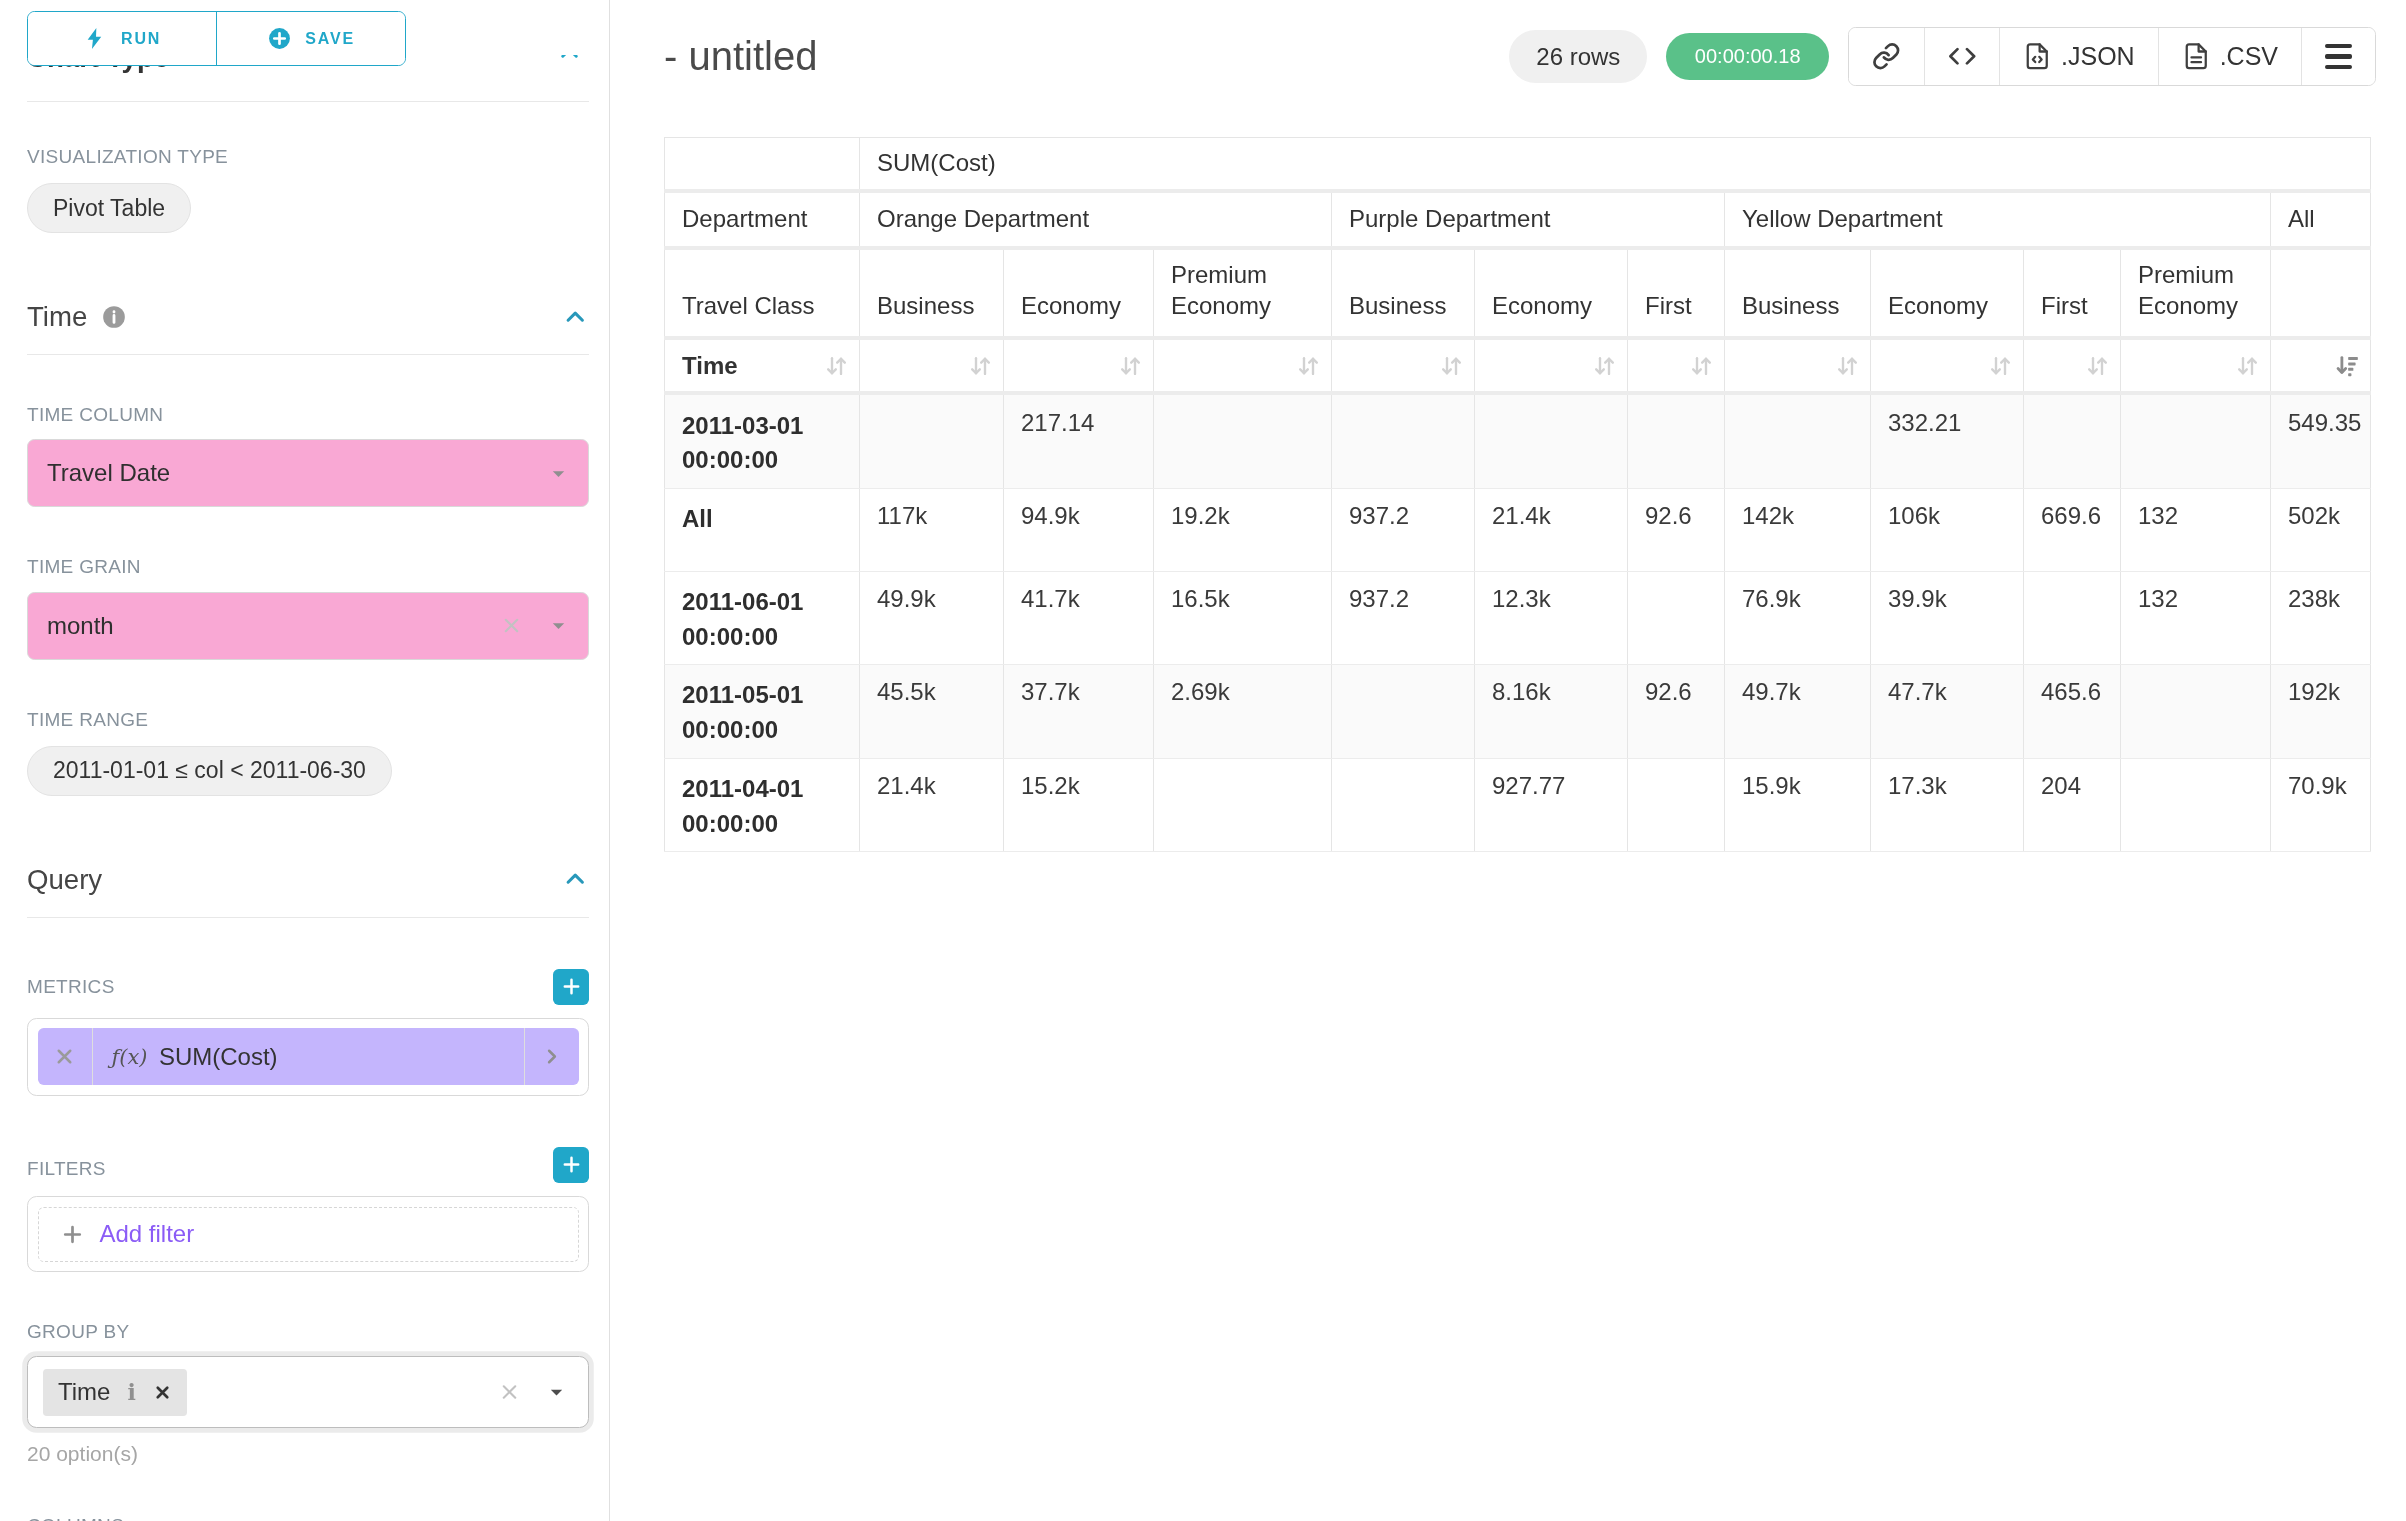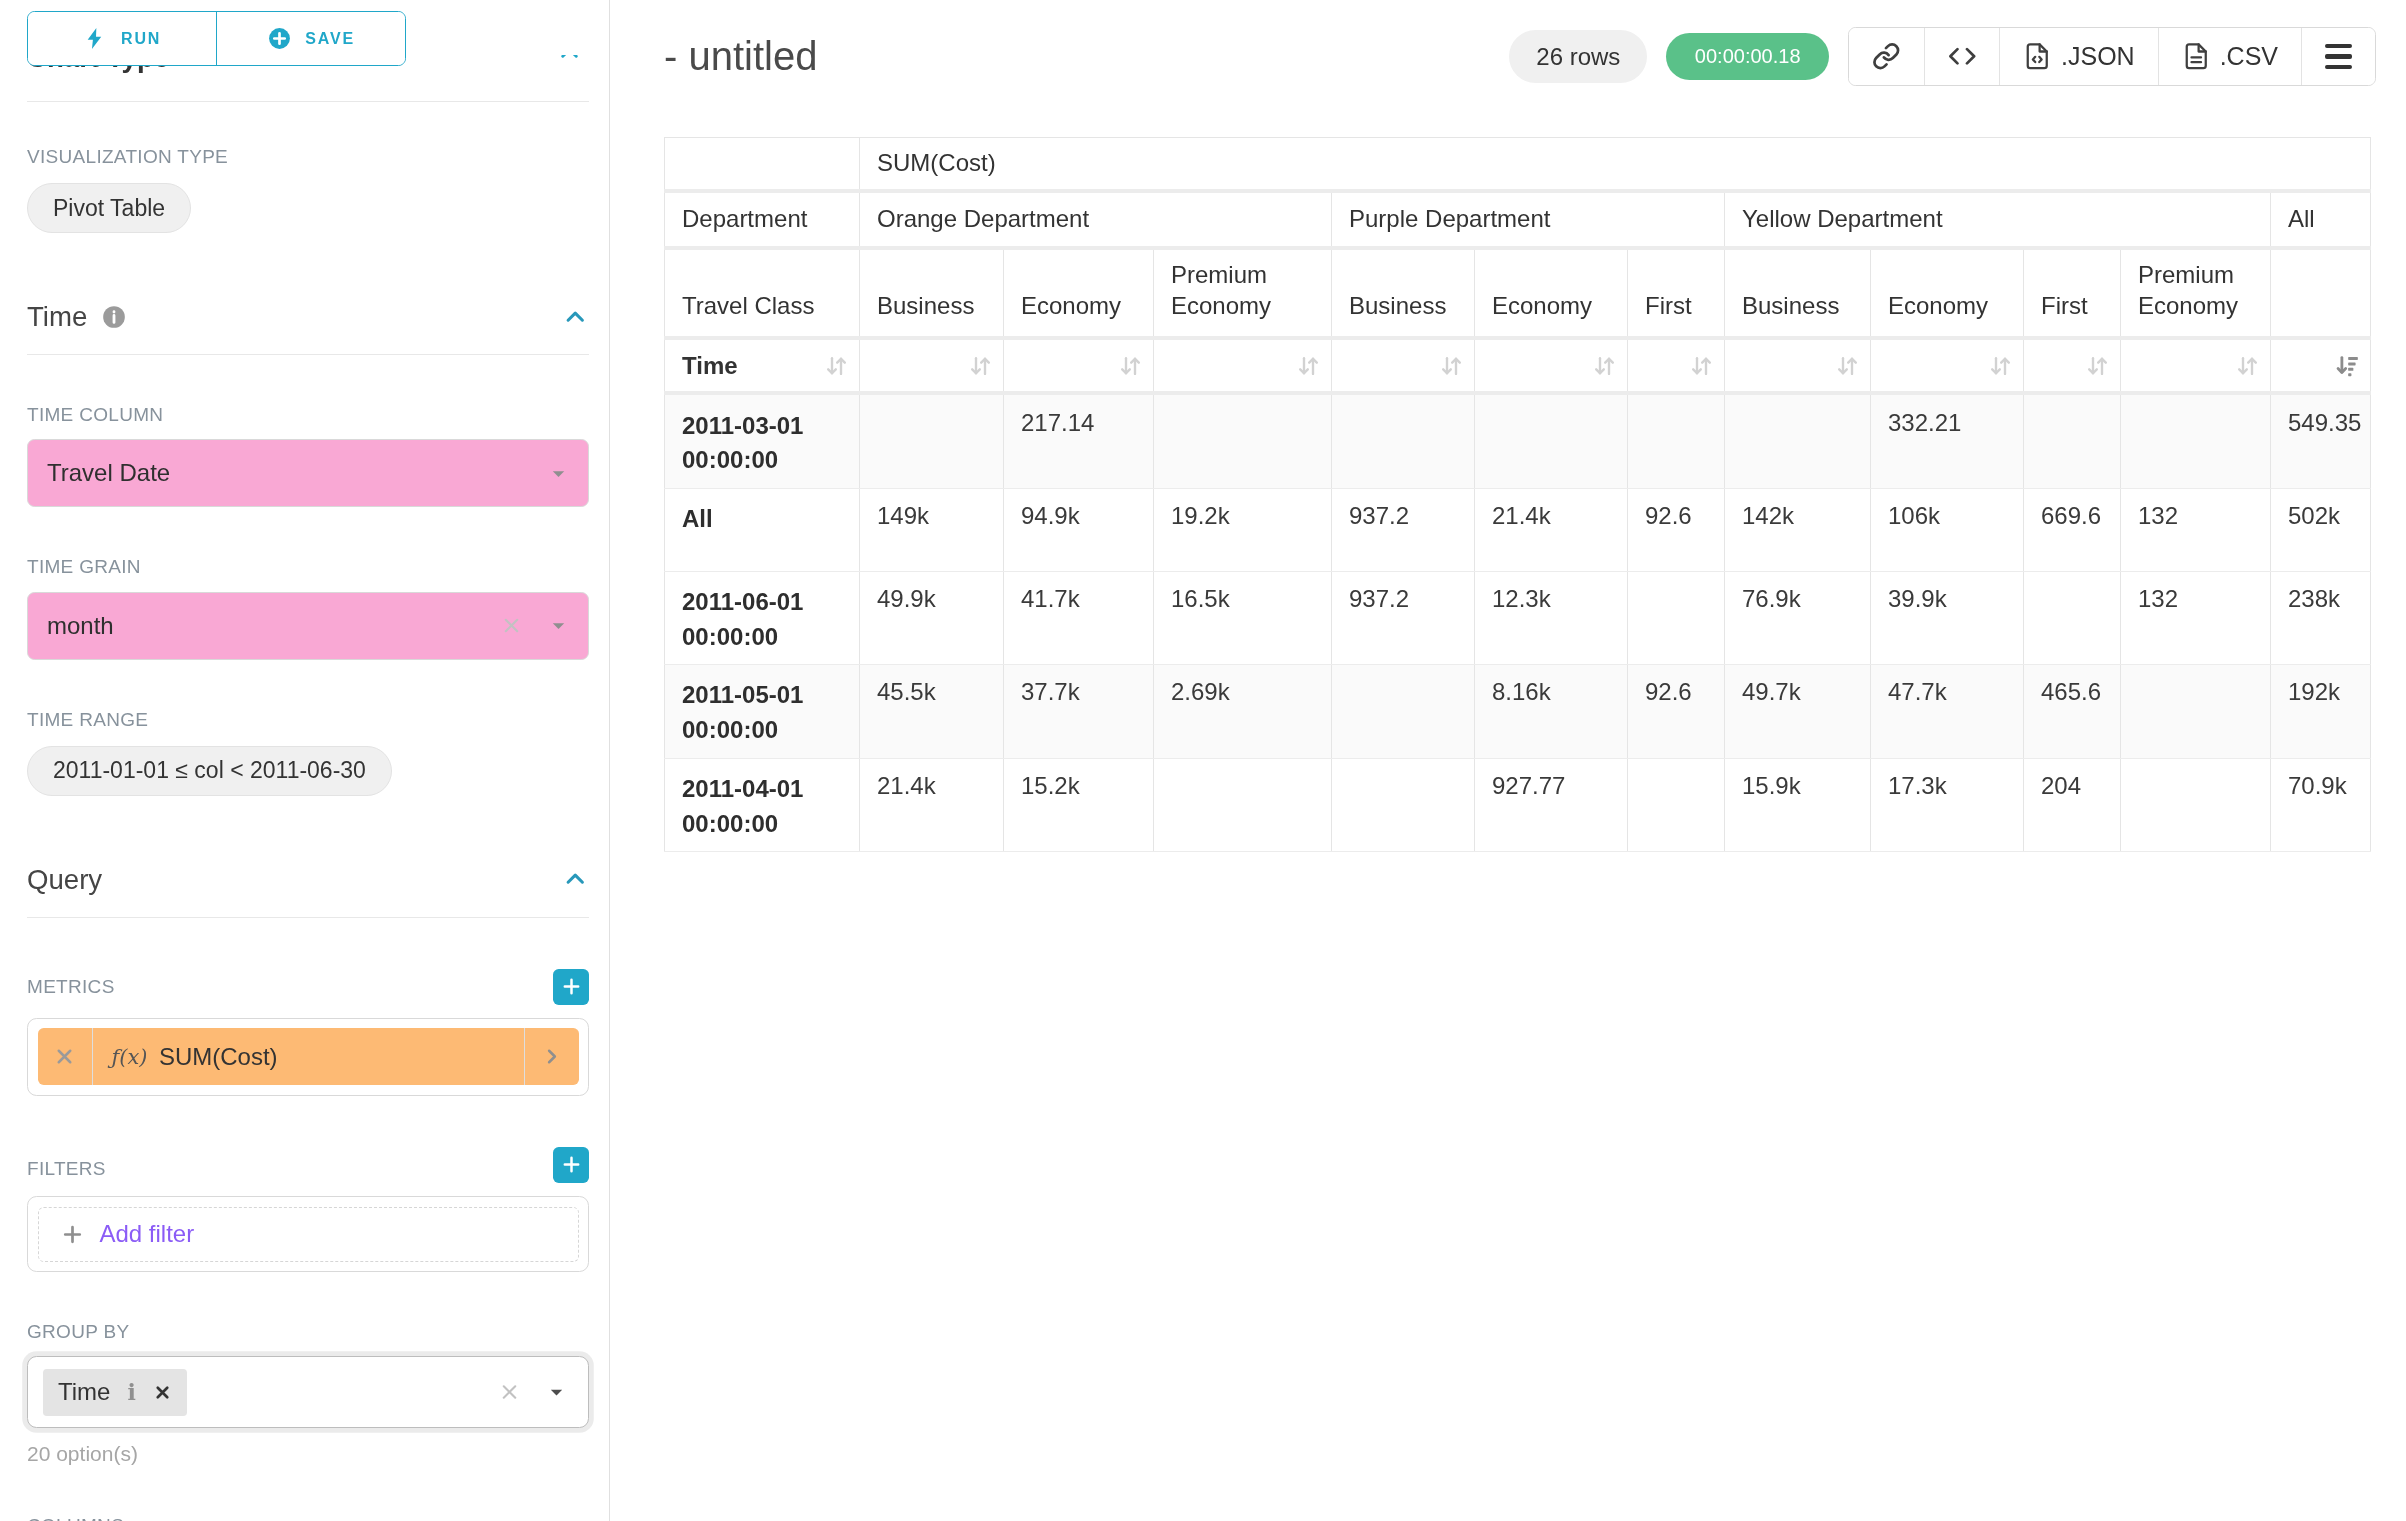--- a/index.html
+++ b/index.html
@@ -71,21 +71,21 @@
 
   .ctl-row { margin-top: 51px; display: flex; align-items: center; justify-content: space-between; }
   .add-btn {
     width: 36px; height: 36px; background: #20a7c9; border: none; border-radius: 5.7px;
     color: #fff; display: flex; align-items: center; justify-content: center; cursor: pointer;
   }
   .add-btn svg { width: 23px; height: 23px; }
 
   .metric-box { margin-top: 13.3px; border: 1.9px solid #d9d9d9; border-radius: 9.5px; padding: 9.5px; }
   .metric-chip {
-    background: #fdba74; border-radius: 5.7px; height: 57px;
+    background: #c4b5fd; border-radius: 5.7px; height: 57px;
     display: flex; align-items: stretch; font-size: 24px; color: #333; cursor: pointer;
   }
   .chip-x {
     width: 55px; display: flex; align-items: center; justify-content: center;
     color: #9a9a9a; border-right: 1.9px solid #dedede;
   }
   .chip-x svg { width: 23px; height: 23px; }
   .chip-body { display: flex; align-items: center; padding: 0 19px; gap: 11.4px; flex: 1; }
   .fx { font-family: "DejaVu Serif", serif; font-style: italic; font-size: 21px; color: #555; }
   .chip-arrow {
@@ -569,21 +569,21 @@
               <td></td>
               <td></td>
               <td></td>
               <td>332.21</td>
               <td></td>
               <td></td>
               <td>549.35</td>
             </tr>
             <tr class="">
               <td class="rowhdr">All</td>
-              <td>149k</td>
+              <td>117k</td>
               <td>94.9k</td>
               <td>19.2k</td>
               <td>937.2</td>
               <td>21.4k</td>
               <td>92.6</td>
               <td>142k</td>
               <td>106k</td>
               <td>669.6</td>
               <td>132</td>
               <td>502k</td>

